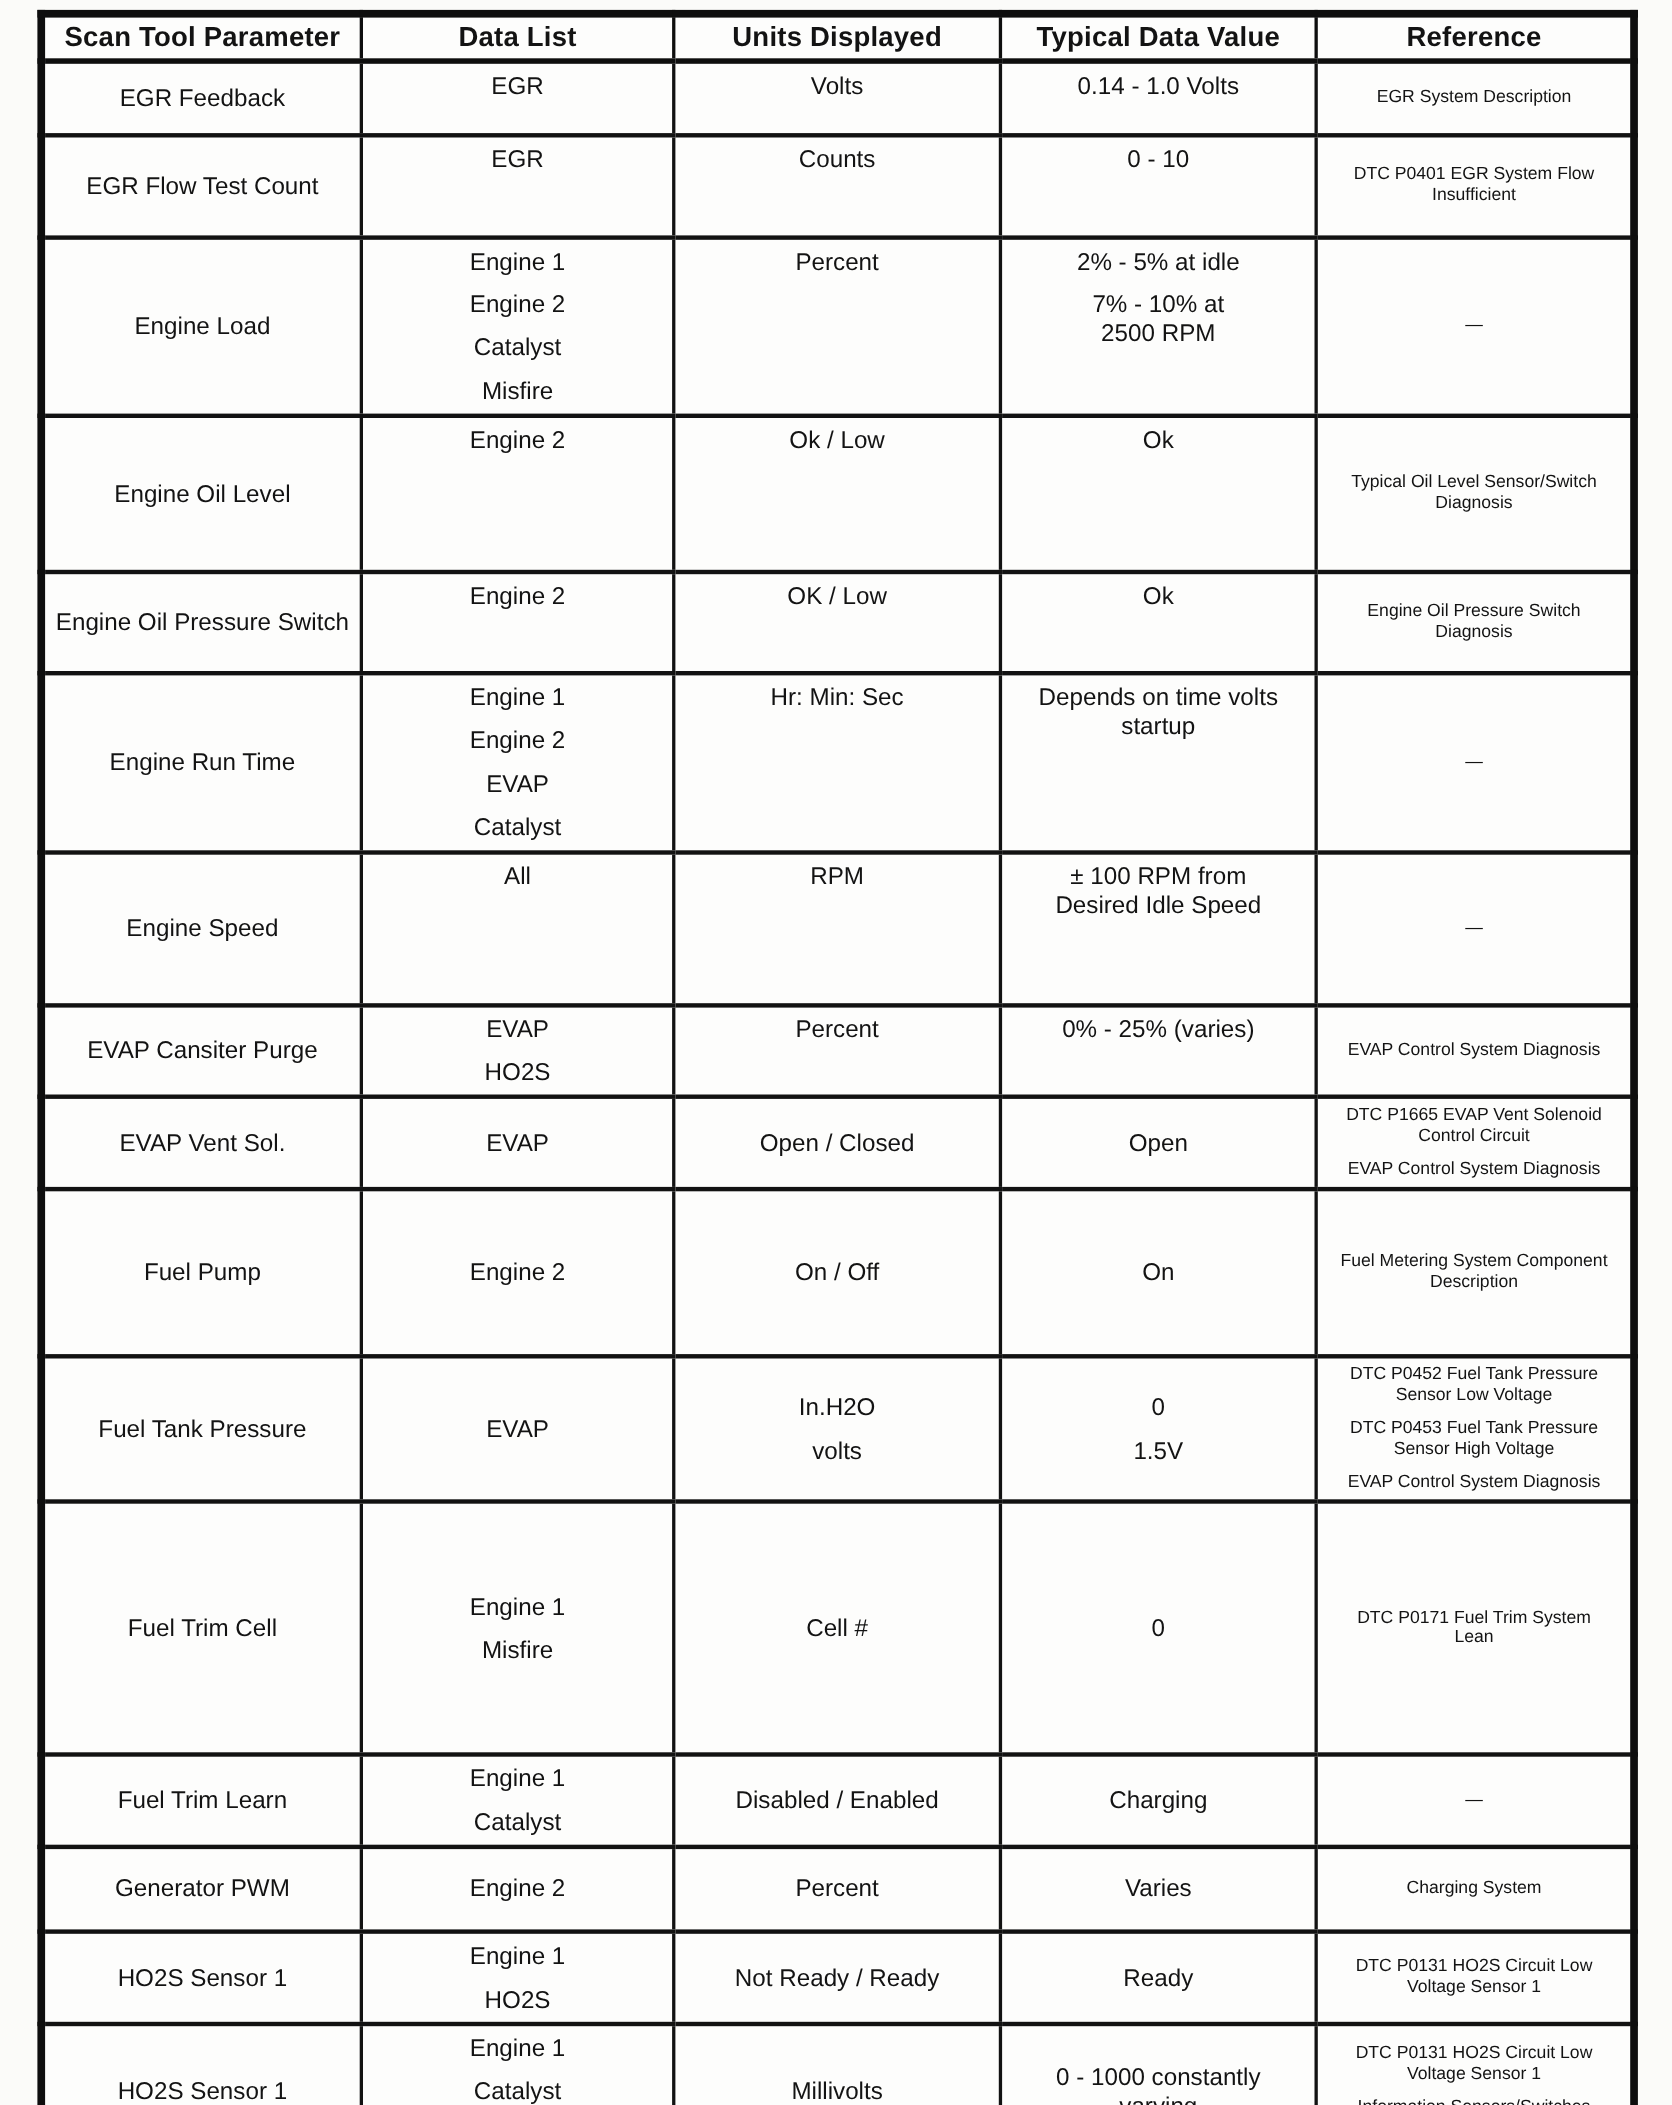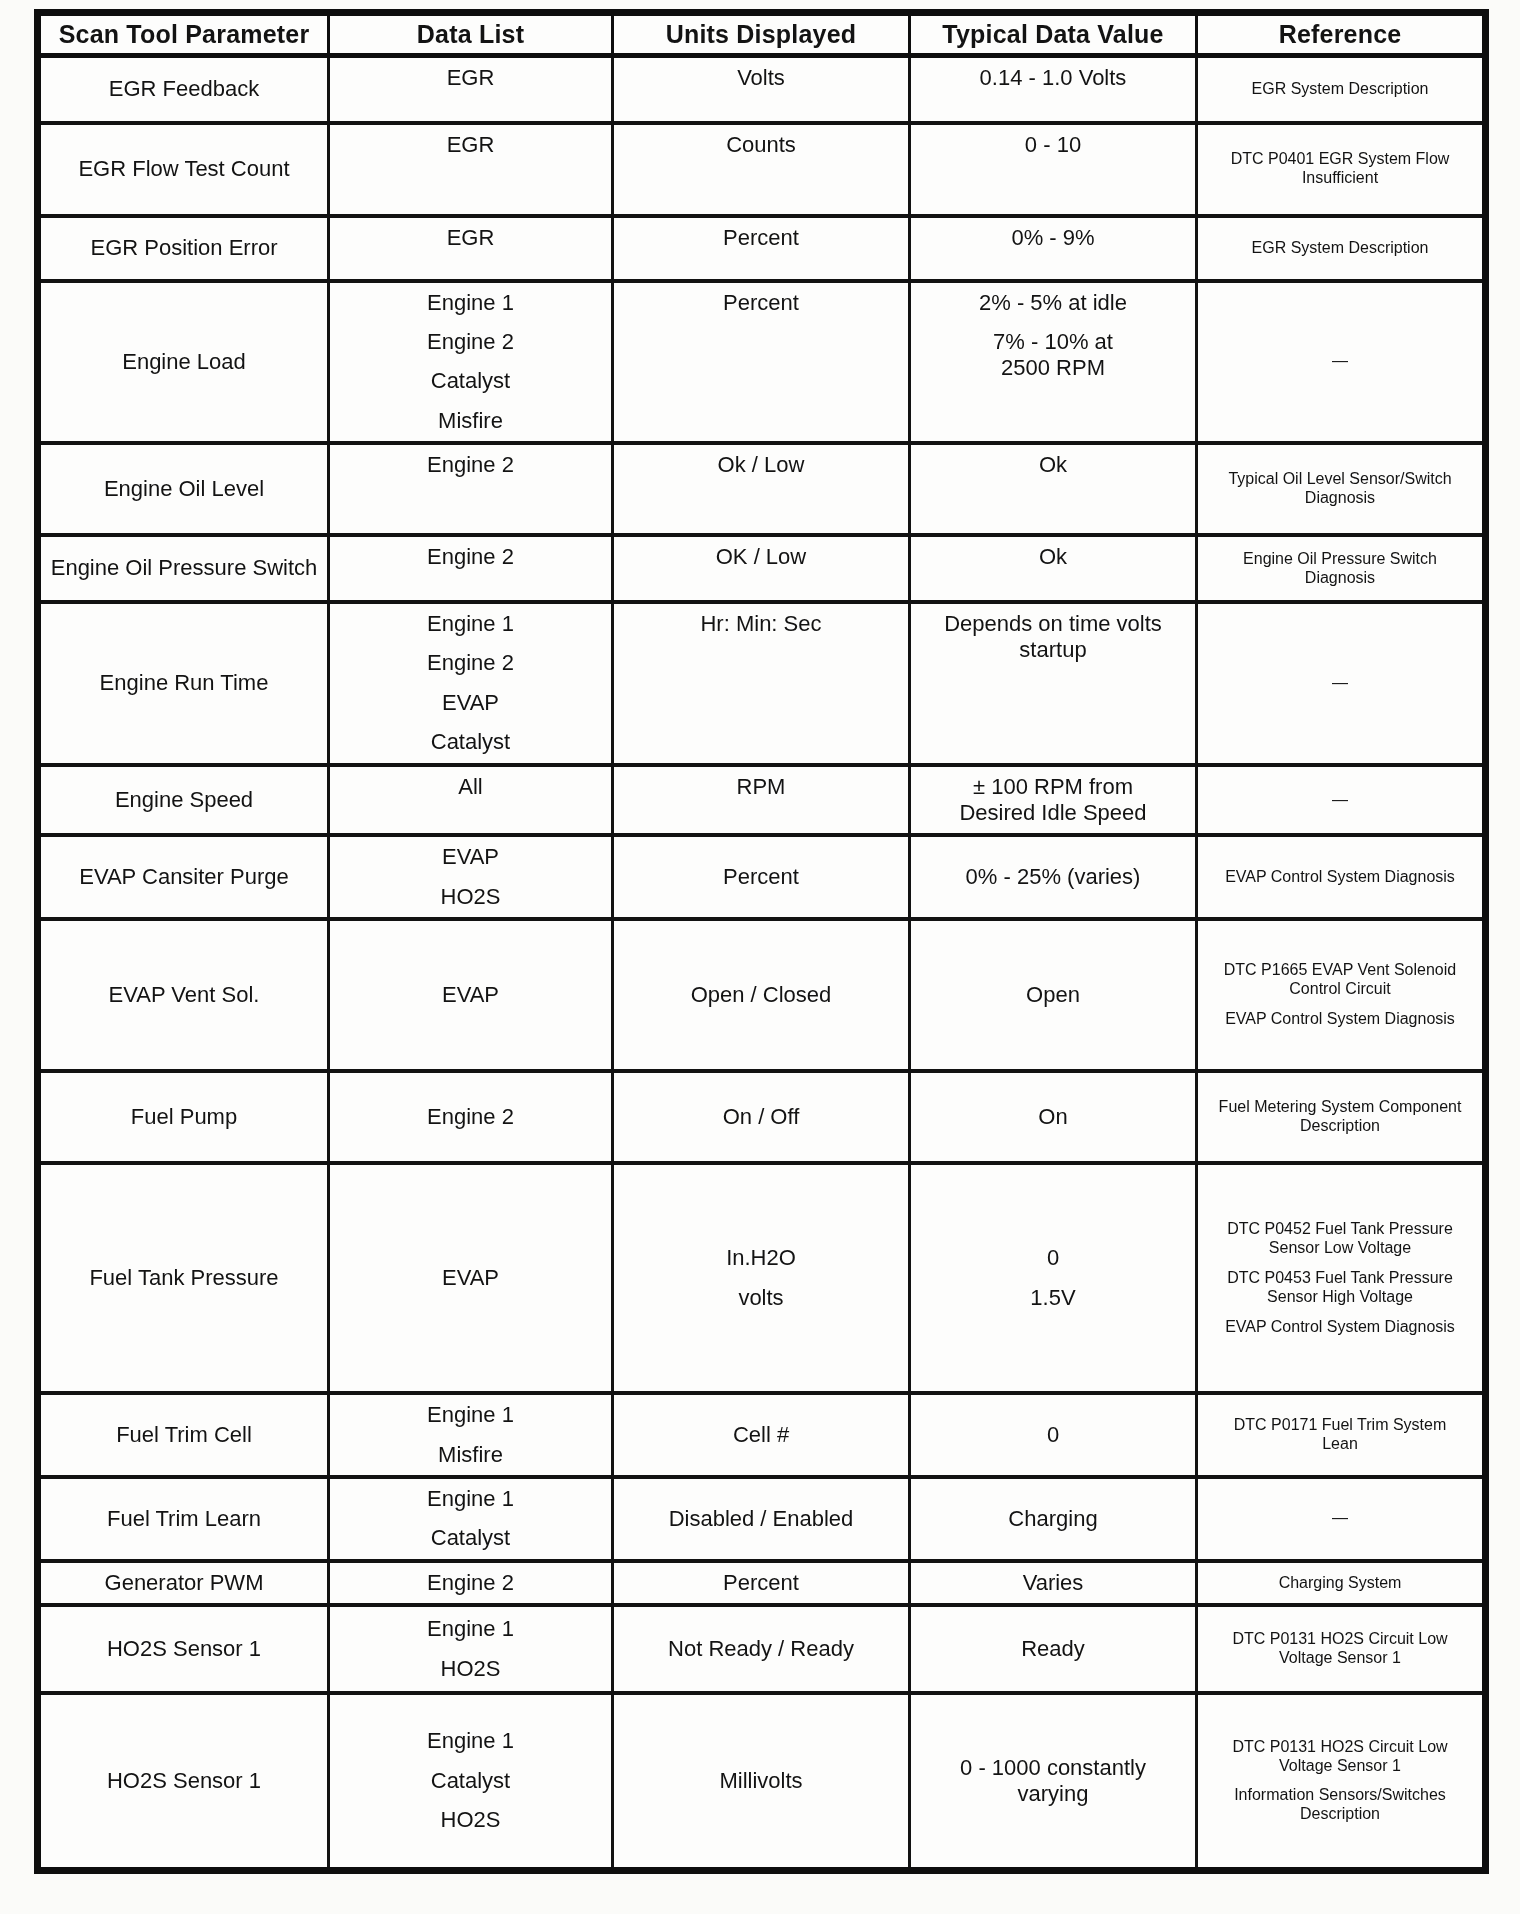--- a/index.html
+++ b/index.html
@@ -139,37 +139,20 @@
           </td>
           <td class="cell-typical-value">
             <div class="item">0 - 10</div>
           </td>
           <td class="cell-reference">
             <div class="item">DTC P0401 EGR System Flow Insufficient</div>
           </td>
         </tr>
         <tr>
           <td class="cell-parameter">
-            <div class="item">EGR Position Error</div>
-          </td>
-          <td class="cell-data-list">
-            <div class="item">EGR</div>
-          </td>
-          <td class="cell-units">
-            <div class="item">Percent</div>
-          </td>
-          <td class="cell-typical-value">
-            <div class="item">0% - 9%</div>
-          </td>
-          <td class="cell-reference">
-            <div class="item">EGR System Description</div>
-          </td>
-        </tr>
-        <tr>
-          <td class="cell-parameter">
             <div class="item">Engine Load</div>
           </td>
           <td class="cell-data-list">
             <div class="item">Engine 1</div>
             <div class="item">Engine 2</div>
             <div class="item">Catalyst</div>
             <div class="item">Misfire</div>
           </td>
           <td class="cell-units">
             <div class="item">Percent</div>

